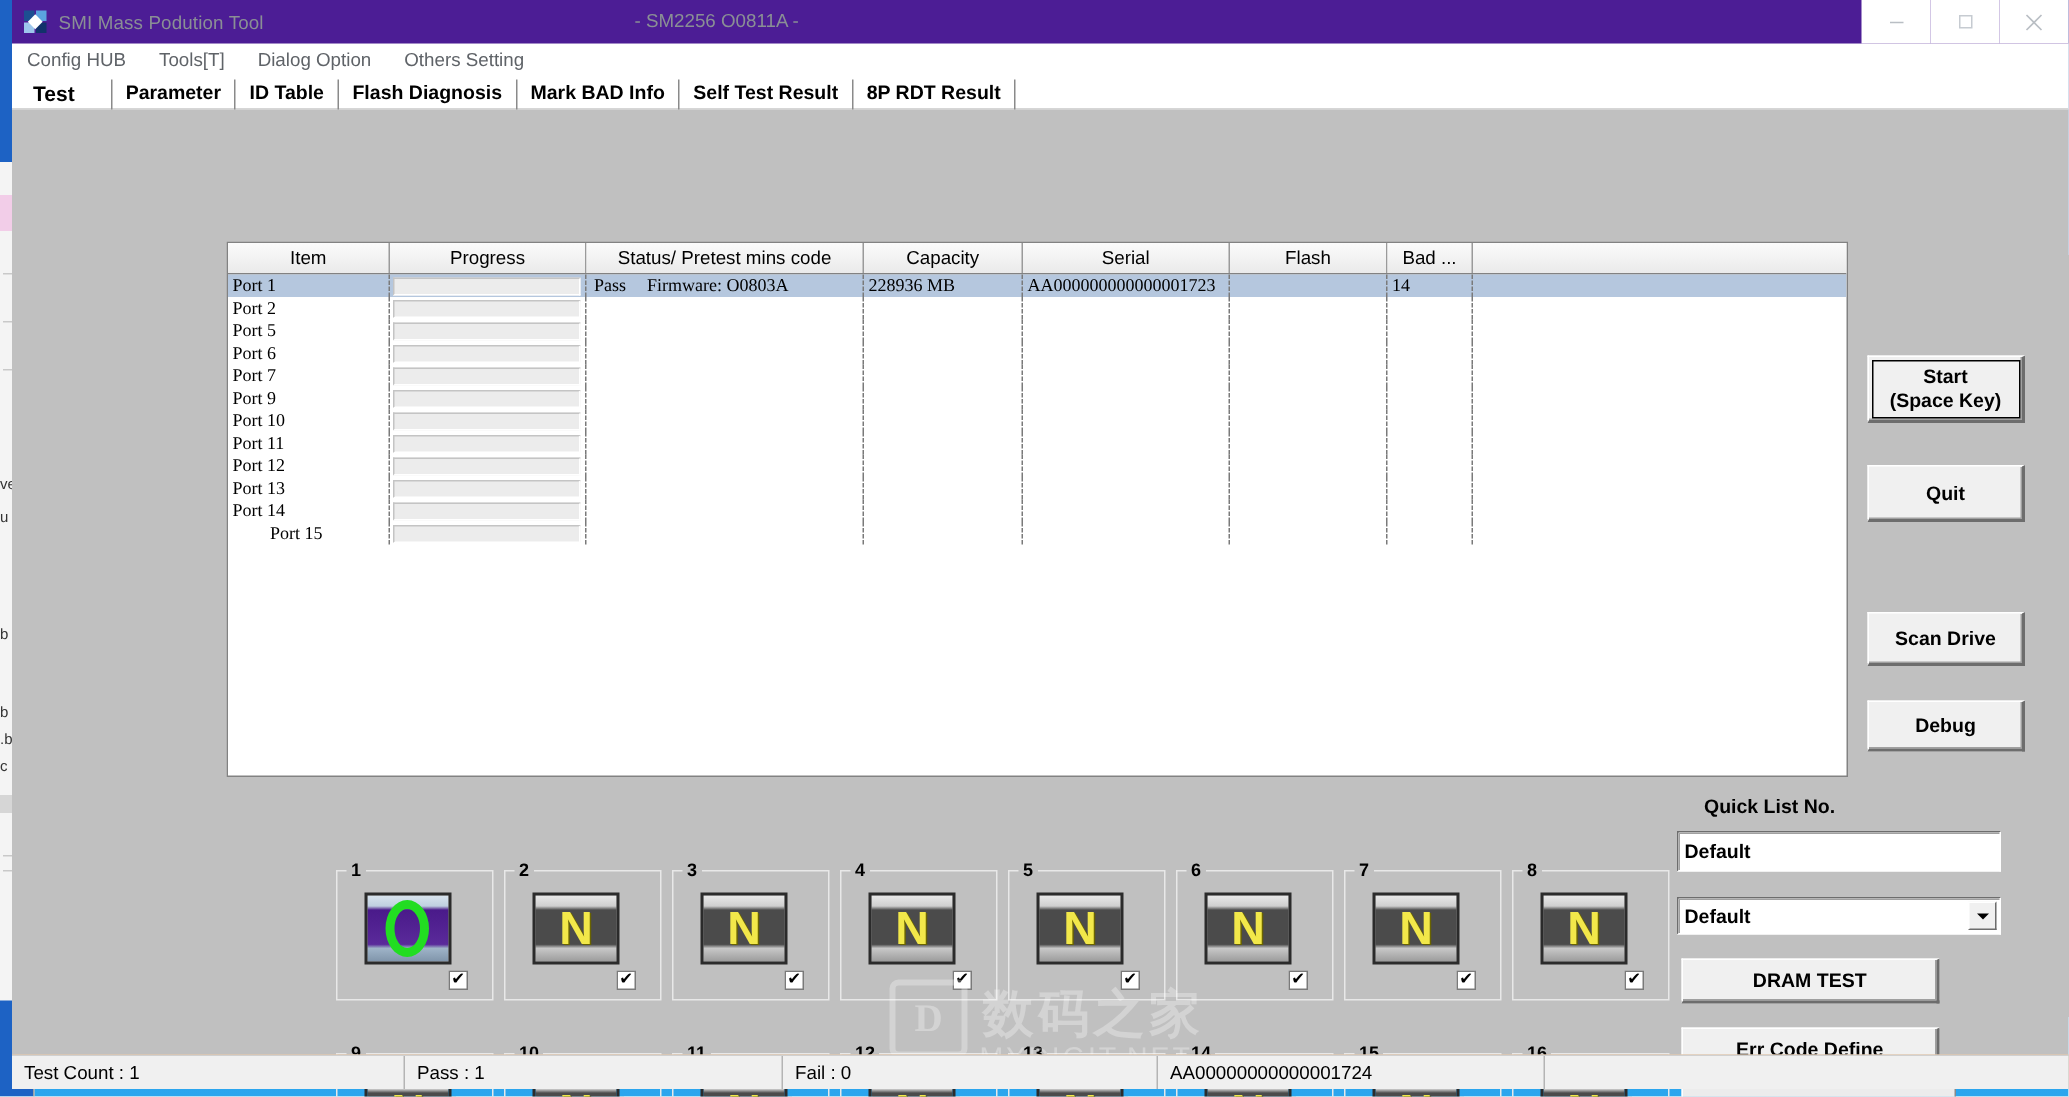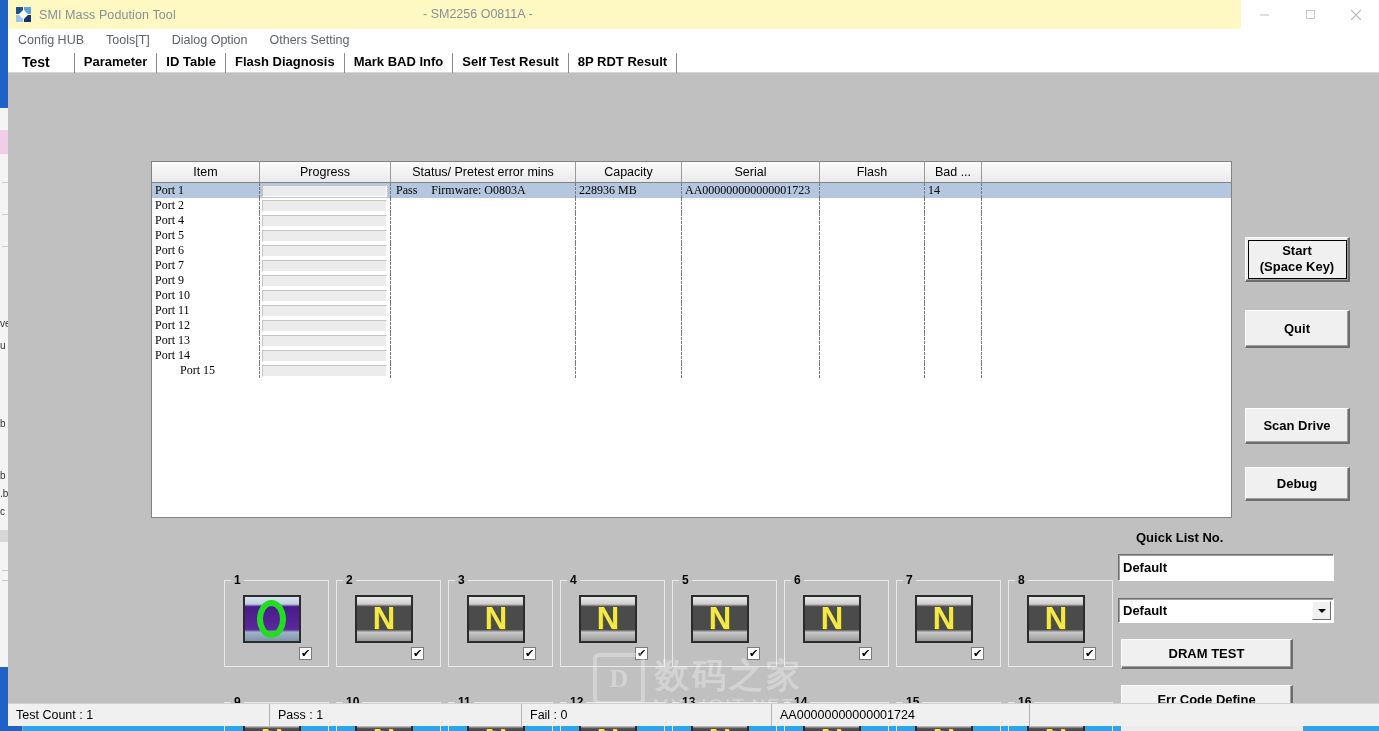--- a/index.html
+++ b/index.html
@@ -30,21 +30,21 @@
   .bg-gray { position:absolute; left:0; width:22px; height:12px; background:#d6d6d6; }
 
   
   .app {
     position: absolute; left: 8px; top: 0px;
     width: 1371px; height: 726px;
     background: #f0f0f0;
     display: flex; flex-direction: column;
   }
   .titlebar {
-    height: 29px; background: #fef9c3;
+    height: 29px; background: #4c1d95;
     display: flex; align-items: center;
     position: relative; flex: 0 0 auto;
   }
   .app-icon {
     width: 16px; height: 16px; margin-left: 8px; margin-right: 7px;
     position: relative; flex: 0 0 auto;
   }
   .app-icon .q { position:absolute; width:7px; height:7px; }
   .app-icon .q1 { left:0; top:0; background:#1d4f91; }
   .app-icon .q2 { left:8px; top:0; background:#5ba3e0; }
@@ -323,21 +323,21 @@
       <span class="tab">Self Test Result</span>
       <span class="tab">8P RDT Result</span>
     </div>
 
     <div class="client">
 
       <div class="grid">
         <div class="grid-head">
           <div class="gh" style="width:108px">Item</div>
           <div class="gh" style="width:131px">Progress</div>
-          <div class="gh" style="width:185px">Status/ Pretest error mins</div>
+          <div class="gh" style="width:185px">Status/ Pretest mins code</div>
           <div class="gh" style="width:106px">Capacity</div>
           <div class="gh" style="width:138px">Serial</div>
           <div class="gh" style="width:105px">Flash</div>
           <div class="gh" style="width:57px">Bad ...</div>
           <div class="gh last"></div>
         </div>
         <div class="grid-body" id="grid-body">
             <div class="grow sel">
               <div class="gc item" style="width: 108px;">Port 1</div>
               <div class="gc" style="width: 131px; padding: 0px;">
@@ -362,35 +362,20 @@
                 <span></span>
                 <span></span>
               </div>
               <div class="gc" style="width: 106px;"></div>
               <div class="gc" style="width: 138px;"></div>
               <div class="gc" style="width: 105px;"></div>
               <div class="gc" style="width: 57px;"></div>
               <div class="gc last"></div>
             </div>
             <div class="grow">
-              <div class="gc item" style="width: 108px;">Port 4</div>
-              <div class="gc" style="width: 131px; padding: 0px;">
-                <div class="progbox"></div>
-              </div>
-              <div class="gc status-cell" style="width: 185px;">
-                <span></span>
-                <span></span>
-              </div>
-              <div class="gc" style="width: 106px;"></div>
-              <div class="gc" style="width: 138px;"></div>
-              <div class="gc" style="width: 105px;"></div>
-              <div class="gc" style="width: 57px;"></div>
-              <div class="gc last"></div>
-            </div>
-            <div class="grow">
               <div class="gc item" style="width: 108px;">Port 5</div>
               <div class="gc" style="width: 131px; padding: 0px;">
                 <div class="progbox"></div>
               </div>
               <div class="gc status-cell" style="width: 185px;">
                 <span></span>
                 <span></span>
               </div>
               <div class="gc" style="width: 106px;"></div>
               <div class="gc" style="width: 138px;"></div>

